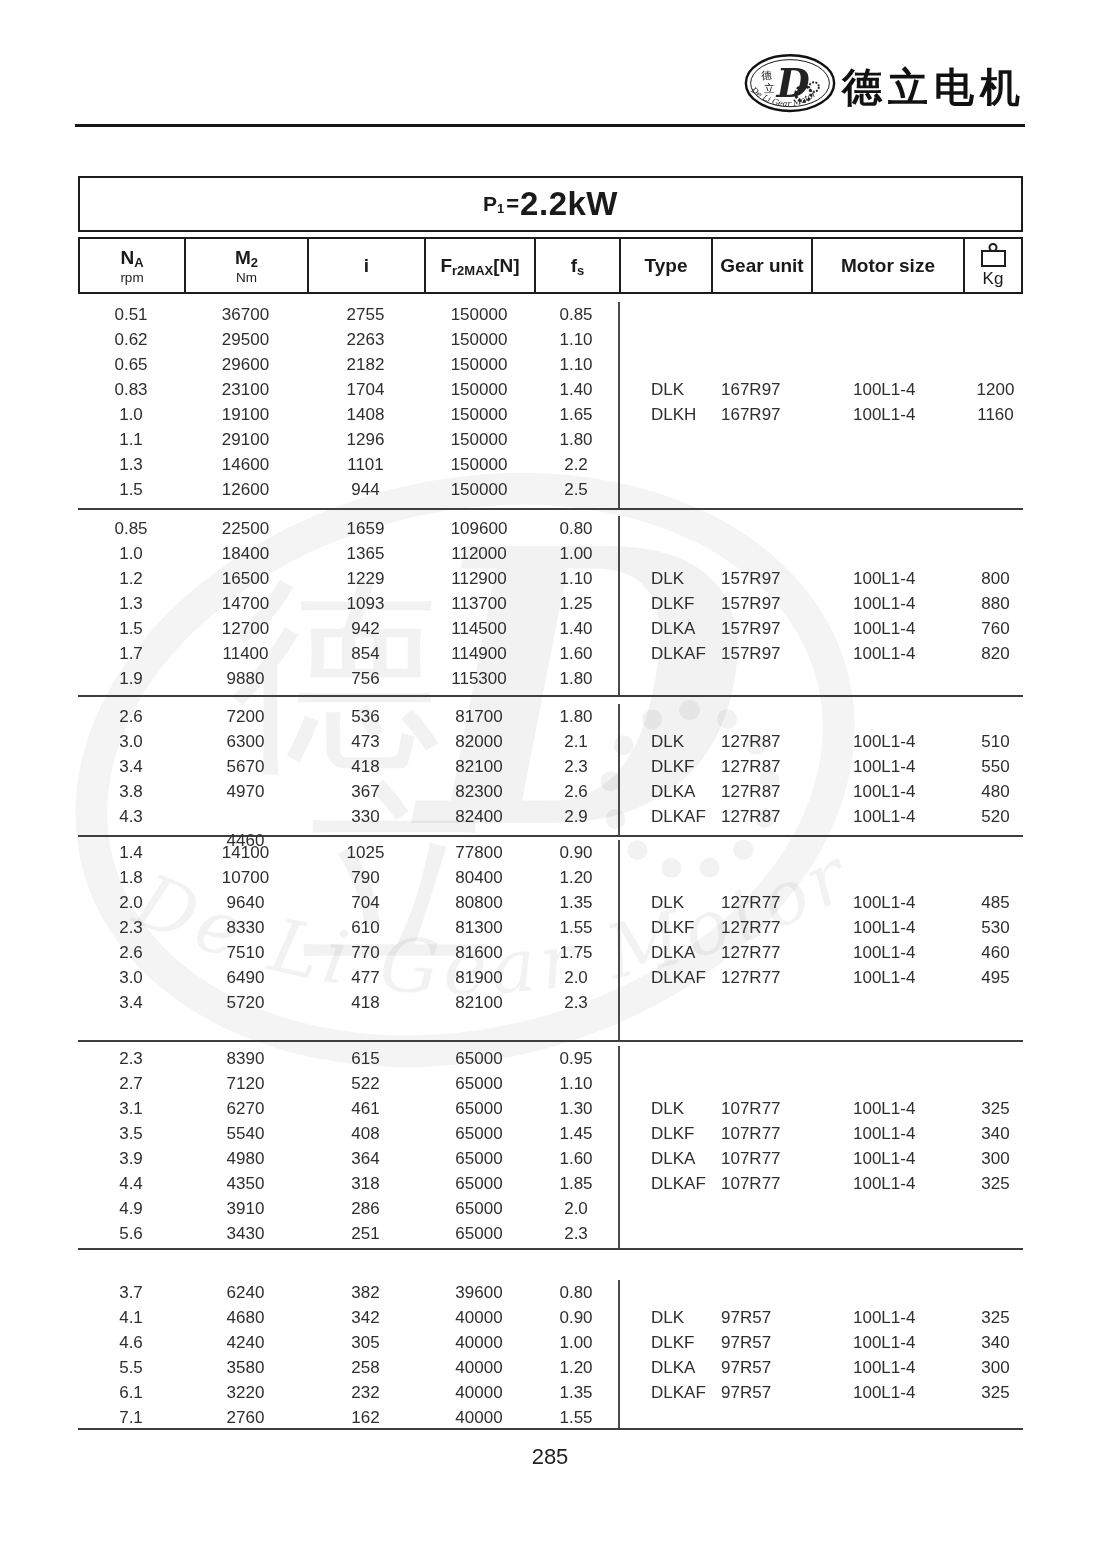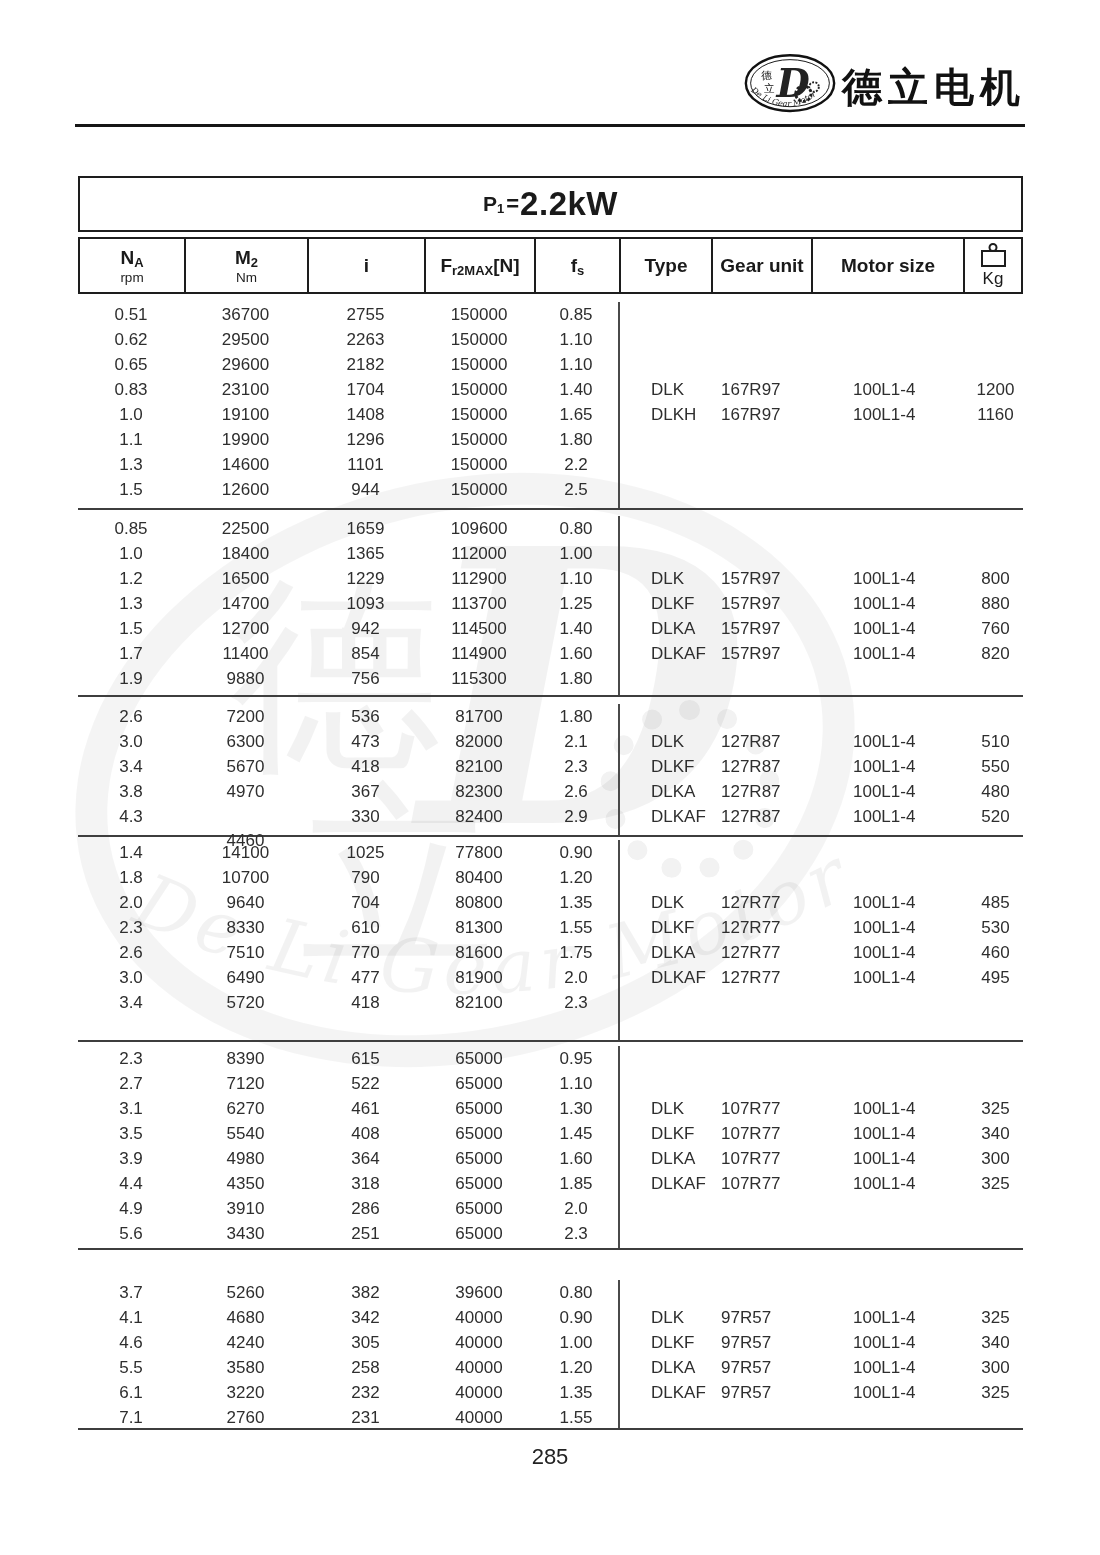--- a/index.html
+++ b/index.html
@@ -177,21 +177,21 @@
         </div>
         <div class="drow">
           <div class="dcell" style="width: 106px;">1.0</div>
           <div class="dcell" style="width: 123px;">19100</div>
           <div class="dcell" style="width: 117px;">1408</div>
           <div class="dcell" style="width: 110px;">150000</div>
           <div class="dcell" style="width: 84px;">1.65</div>
         </div>
         <div class="drow">
           <div class="dcell" style="width: 106px;">1.1</div>
-          <div class="dcell" style="width: 123px;">19900</div>
+          <div class="dcell" style="width: 123px;">29100</div>
           <div class="dcell" style="width: 117px;">1296</div>
           <div class="dcell" style="width: 110px;">150000</div>
           <div class="dcell" style="width: 84px;">1.80</div>
         </div>
         <div class="drow">
           <div class="dcell" style="width: 106px;">1.3</div>
           <div class="dcell" style="width: 123px;">14600</div>
           <div class="dcell" style="width: 117px;">1101</div>
           <div class="dcell" style="width: 110px;">150000</div>
           <div class="dcell" style="width: 84px;">2.2</div>
@@ -535,21 +535,21 @@
             <div class="tcell tcell-motor" style="width: 115px;">100L1-4</div>
             <div class="tcell tcell-kg" style="width: 55px;">325</div>
           </div>
         </div>
       </div>
     </div>
     <div class="block" style="height: 180px; padding-top: 30px;">
       <div class="block-left">
         <div class="drow">
           <div class="dcell" style="width: 106px;">3.7</div>
-          <div class="dcell" style="width: 123px;">5260</div>
+          <div class="dcell" style="width: 123px;">6240</div>
           <div class="dcell" style="width: 117px;">382</div>
           <div class="dcell" style="width: 110px;">39600</div>
           <div class="dcell" style="width: 84px;">0.80</div>
         </div>
         <div class="drow">
           <div class="dcell" style="width: 106px;">4.1</div>
           <div class="dcell" style="width: 123px;">4680</div>
           <div class="dcell" style="width: 117px;">342</div>
           <div class="dcell" style="width: 110px;">40000</div>
           <div class="dcell" style="width: 84px;">0.90</div>
@@ -571,21 +571,21 @@
         <div class="drow">
           <div class="dcell" style="width: 106px;">6.1</div>
           <div class="dcell" style="width: 123px;">3220</div>
           <div class="dcell" style="width: 117px;">232</div>
           <div class="dcell" style="width: 110px;">40000</div>
           <div class="dcell" style="width: 84px;">1.35</div>
         </div>
         <div class="drow">
           <div class="dcell" style="width: 106px;">7.1</div>
           <div class="dcell" style="width: 123px;">2760</div>
-          <div class="dcell" style="width: 117px;">231</div>
+          <div class="dcell" style="width: 117px;">162</div>
           <div class="dcell" style="width: 110px;">40000</div>
           <div class="dcell" style="width: 84px;">1.55</div>
         </div>
       </div>
       <div class="block-right">
         <div class="tgroup" style="margin-top: 25px;">
           <div class="trow">
             <div class="tcell tcell-type" style="width: 70px;">DLK</div>
             <div class="tcell tcell-gear" style="width: 132px;">97R57</div>
             <div class="tcell tcell-motor" style="width: 115px;">100L1-4</div>

